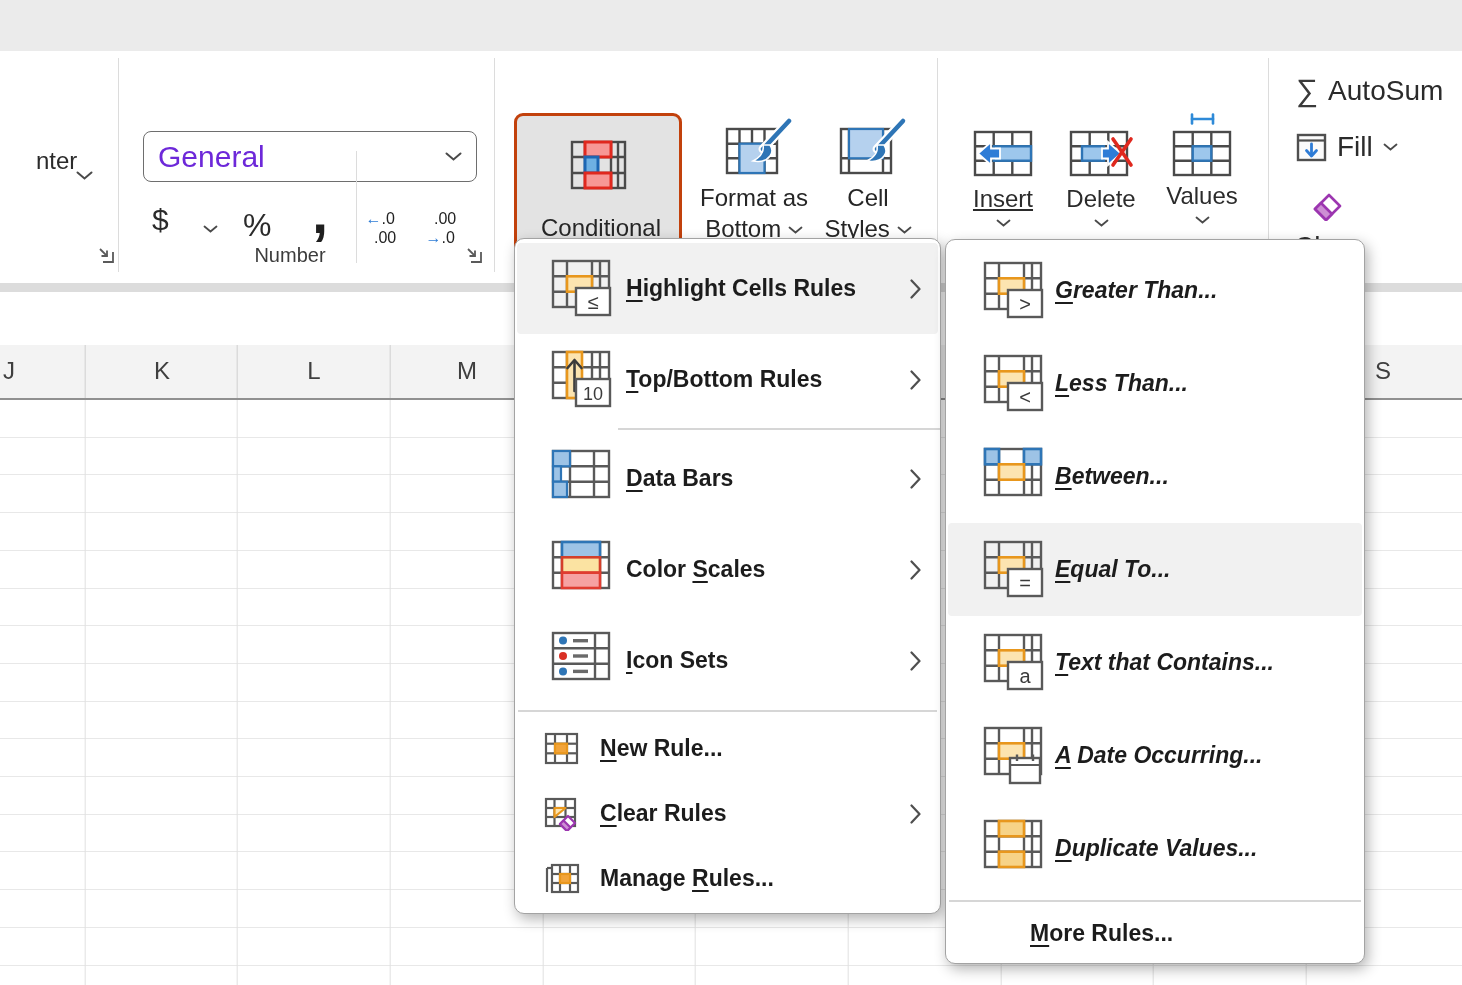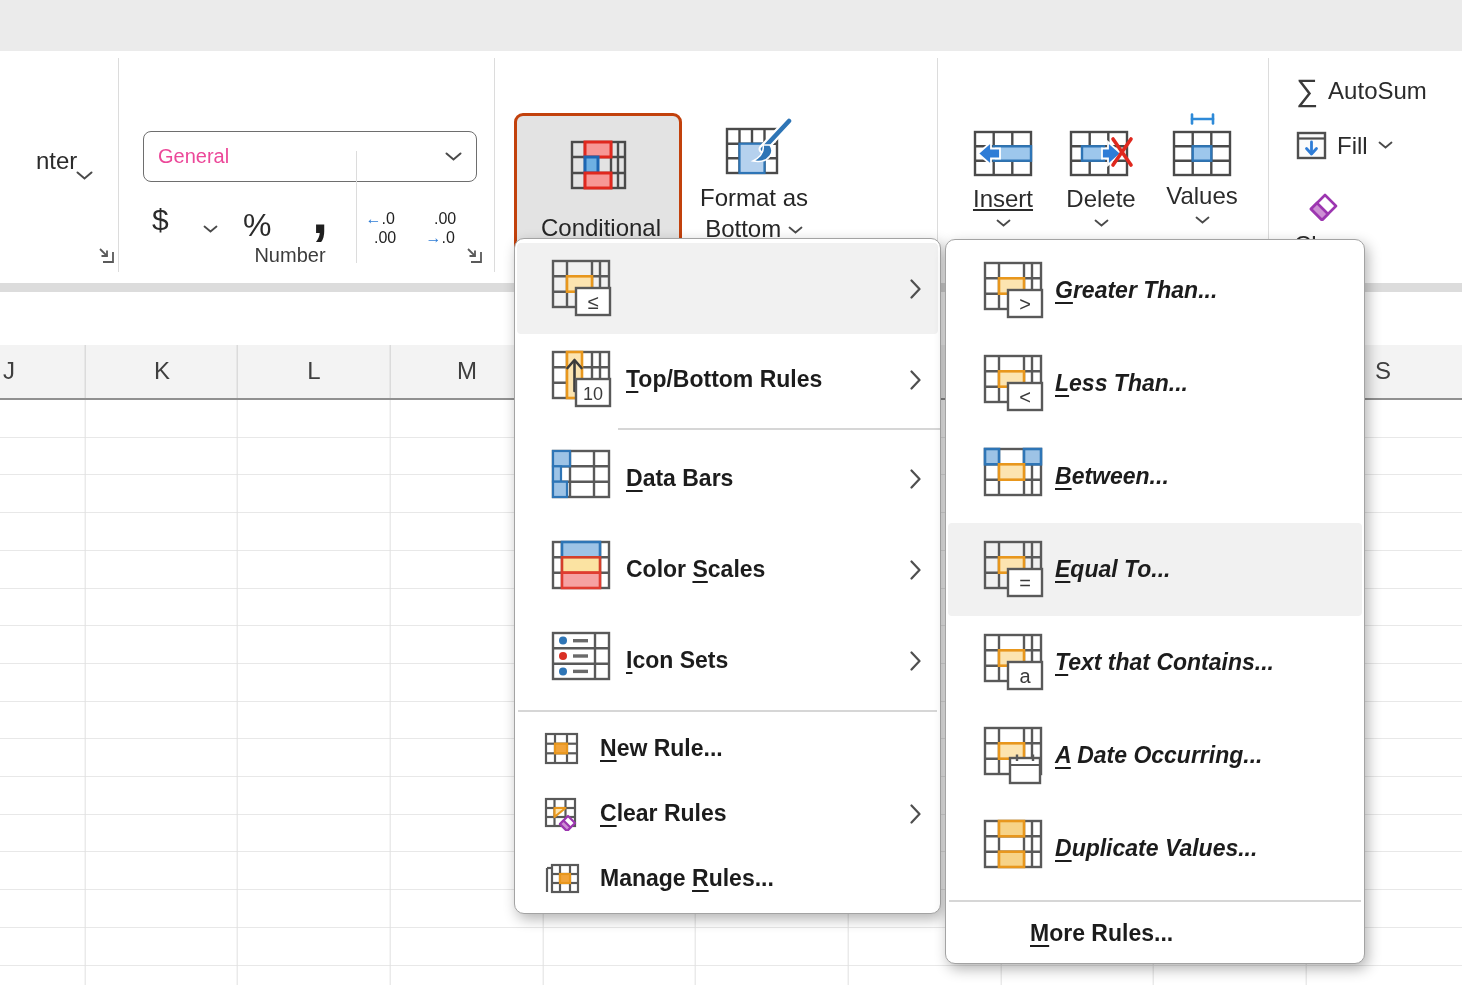--- a/index.html
+++ b/index.html
@@ -9,29 +9,29 @@
   
   .topstrip{left:0;top:0;width:1462px;height:51px;background:#ebebeb;}
   .ribbon{left:0;top:51px;width:1462px;height:232px;background:#ffffff;}
   .ribbon-bottom-band{left:0;top:283px;width:1462px;height:9px;background:#dcdcdc;}
   .formula-strip{left:0;top:292px;width:1462px;height:53px;background:#ffffff;border-bottom:1px solid #d8d8d8;}
   .vsep{width:1px;top:7px;height:214px;background:#dcdcdc;}
   .rlabel{font-size:24px;color:#2b2b2b;white-space:nowrap;}
   .glabel{font-size:20px;color:#3c3c3c;}
   .combo{left:143px;top:80px;width:334px;height:51px;border:1.5px solid #6e6e6e;border-radius:8px;
          background:#fff;box-sizing:border-box;display:flex;align-items:center;padding:0 14px;}
-  .combo .val{font-size:20px;color:#ec4899;flex:1;}
+  .combo .val{font-size:30px;color:#6d28d9;flex:1;}
   .bigbtn{display:flex;flex-direction:column;align-items:center;}
   .btn-cf{left:514px;top:62px;width:168px;height:161px;background:#e3e3e3;border:3px solid #c2410c;
           border-radius:9px;box-sizing:border-box;}
   .two-line{font-size:24px;color:#262626;text-align:center;line-height:31px;white-space:nowrap;}
   .chev{display:inline-block;vertical-align:middle;}
   .cells-btn{display:flex;flex-direction:column;align-items:center;}
   .edit-row{display:flex;align-items:center;gap:10px;}
-  .edit-row .txt{font-size:24px;color:#2b2b2b;white-space:nowrap;}
+  .edit-row .txt{font-size:28px;color:#2b2b2b;white-space:nowrap;}
   .num-dec{display:flex;flex-direction:column;align-items:center;font-size:16px;color:#222;line-height:19px;}
   .num-dec .arr{color:#2e7cd6;}
   
   .colheaders{left:0;top:345px;width:1462px;height:55px;background:#f3f3f3;
       border-bottom:2px solid #909090;box-sizing:border-box;
       background-image:repeating-linear-gradient(90deg,transparent 0px,transparent 151.67px,#cfcfcf 151.67px,#cfcfcf 152.67px);
       background-position:-67.33px 0;}
   .colheaders span{position:absolute;top:12px;width:44px;text-align:center;font-size:24px;color:#3f3f3f;}
   .gridarea{left:0;top:400px;width:1462px;height:585px;background:#fff;
       background-image:
@@ -157,20 +157,42 @@
       <div class="two-line" style="margin-top:3px;">
         <div>Format as</div>
         <div><span>Bottom</span>
           <svg class="chev" width="15" height="9">
             <polyline points="1.5,1.5 7.5,6.5 13.5,1.5" fill="none" stroke="#4a4a4a" stroke-width="1.8" stroke-linecap="round"></polyline>
           </svg>
         </div>
       </div>
     </div>
 
+    <div class="abs bigbtn" style="left:820px;top:62px;width:96px;">
+      <svg width="86" height="66" viewBox="0 0 86 66">
+        <g stroke="#4a4a4a" stroke-width="2.4" fill="none">
+          <rect x="16" y="16" width="50" height="44"></rect>
+          <line x1="16" y1="45.3" x2="66" y2="45.3"></line>
+          <line x1="24" y1="16" x2="24" y2="60"></line>
+            <line x1="58" y1="16" x2="58" y2="60"></line>
+        </g>
+        <rect x="24" y="16" width="34" height="29.3" fill="#b5d1ee" stroke="#2e75b6" stroke-width="2.2"></rect>
+        <line x1="78" y1="8" x2="52" y2="36" stroke="#ffffff" stroke-width="9" stroke-linecap="round"></line>
+        <line x1="78" y1="8" x2="52" y2="36" stroke="#2e75b6" stroke-width="4.5" stroke-linecap="round"></line>
+        <path d="M52,32 q2,10 -10,16 q12,2 17,-5 q4,-5 0,-11 z" fill="#2e75b6" stroke="#ffffff" stroke-width="1.5"></path>
+      </svg>
+      <div class="two-line" style="margin-top:3px;">
+        <div>Cell</div>
+        <div><span>Styles</span>
+          <svg class="chev" width="15" height="9">
+            <polyline points="1.5,1.5 7.5,6.5 13.5,1.5" fill="none" stroke="#4a4a4a" stroke-width="1.8" stroke-linecap="round"></polyline>
+          </svg>
+        </div>
+      </div>
+    </div>
 
     <div class="abs vsep" style="left:937px;"></div>
 
     <div class="abs cells-btn" style="left:968px;top:78px;width:70px;">
       <svg width="62" height="49" viewBox="0 0 62 49">
         <g stroke="#4a4a4a" stroke-width="2.4" fill="none">
           <rect x="3" y="3" width="56" height="43"></rect>
           <line x1="3" y1="17.3" x2="59" y2="17.3"></line>
             <line x1="3" y1="31.7" x2="59" y2="31.7"></line>
           <line x1="21.7" y1="3" x2="21.7" y2="46"></line>
@@ -284,20 +306,21 @@
               <line x1="3" y1="33.7" x2="59" y2="33.7"></line>
             <line x1="17" y1="3" x2="17" y2="49"></line>
               <line x1="42" y1="3" x2="42" y2="49"></line>
               <line x1="50" y1="3" x2="50" y2="49"></line>
           </g>
           <rect x="17" y="18.3" width="25" height="15.4" fill="#fce4b0" stroke="#e8971d" stroke-width="2.6"></rect>
           <rect x="26" y="30" width="34" height="27" fill="#ffffff" stroke="#595959" stroke-width="2.4"></rect>
           <text class="badge-txt" x="43" y="51" text-anchor="middle">≤</text>
         </svg>
       </span>
+      <span class="mil"><u>H</u>ighlight Cells Rules</span>
       <svg class="flyarrow" width="12" height="20">
         <polyline points="1.5,1.5 9.5,10 1.5,18.5" fill="none" stroke="#4f4f4f" stroke-width="2.2" stroke-linecap="round" stroke-linejoin="round"></polyline>
       </svg>
     </div>
 
     <div class="mi big">
       <span class="mic">
         <svg width="64" height="62" viewBox="0 0 64 62">
           <g stroke="#595959" stroke-width="2.4" fill="none">
             <rect x="3" y="3" width="56" height="46"></rect>

